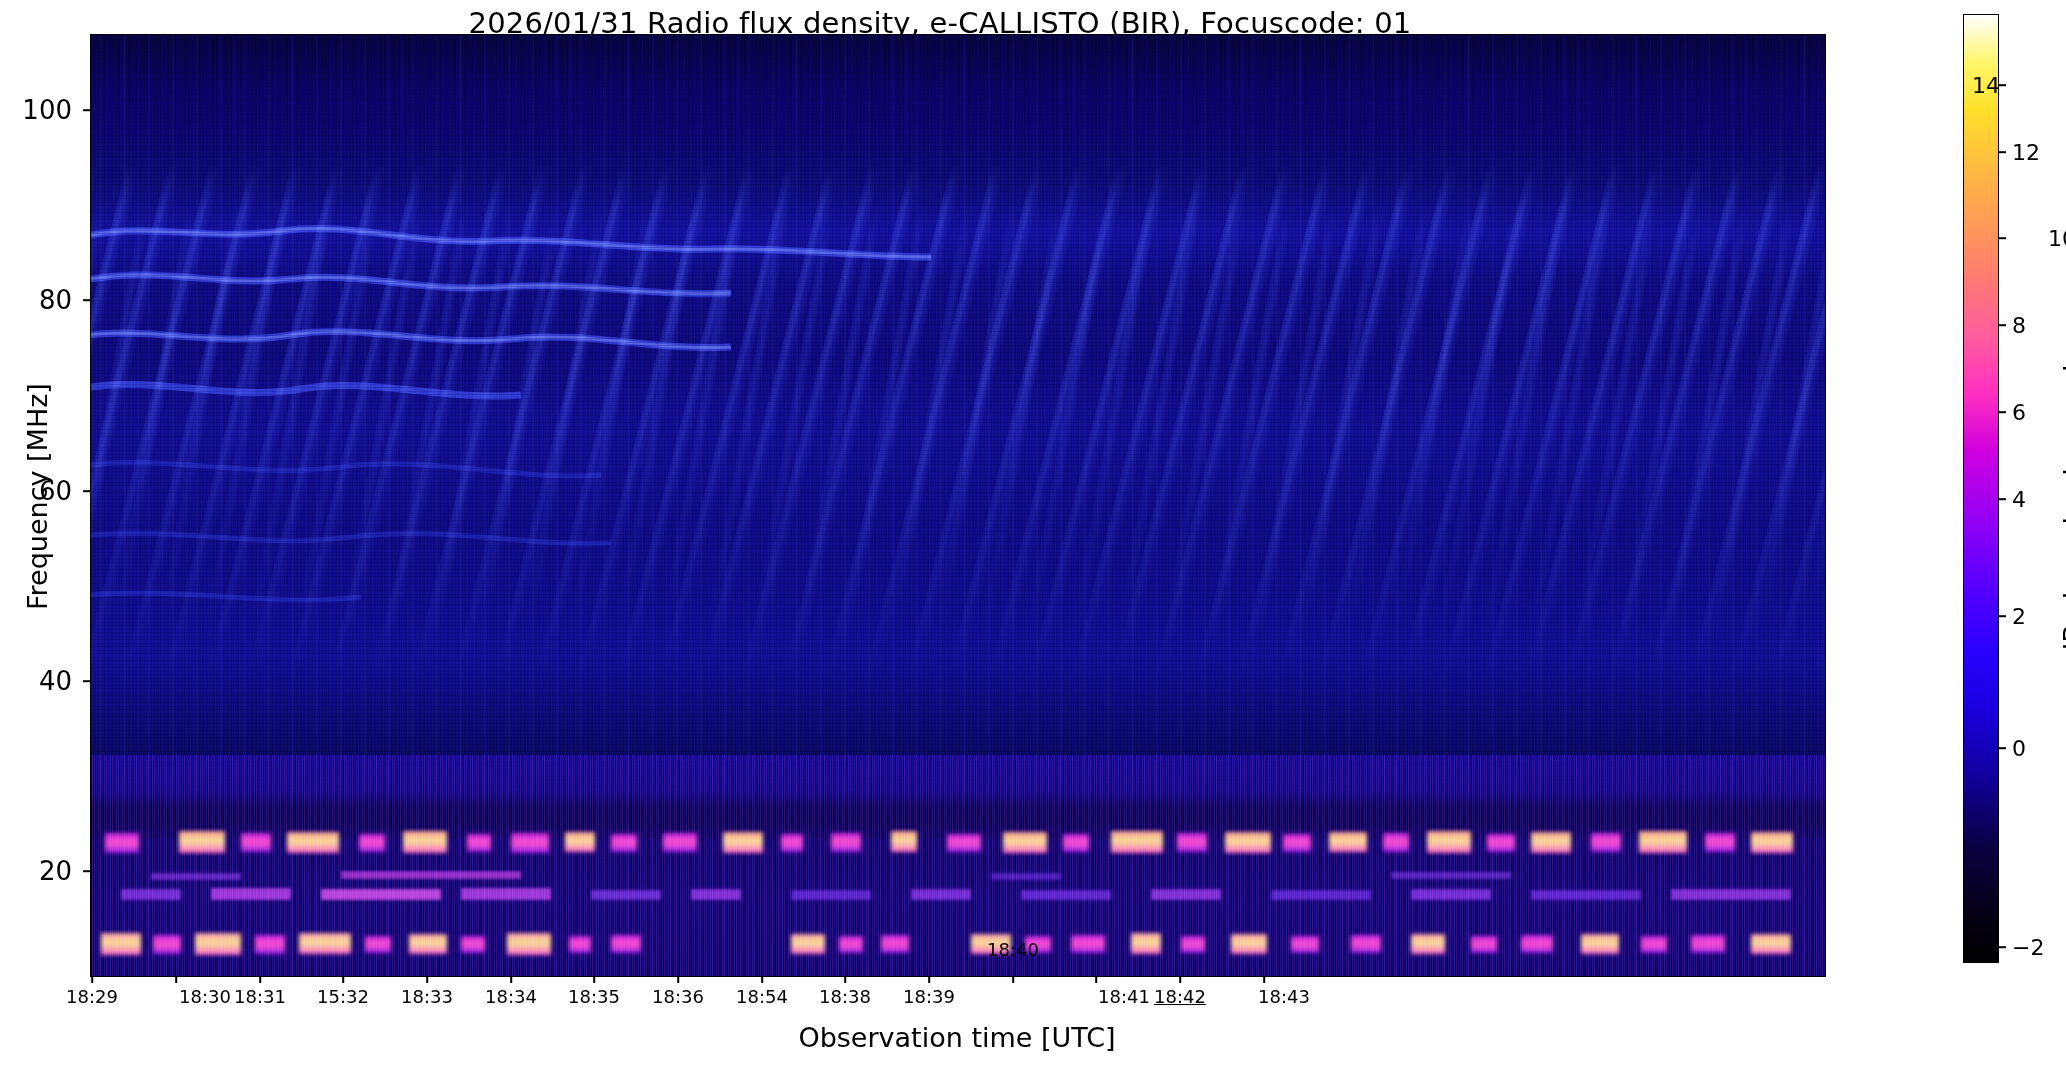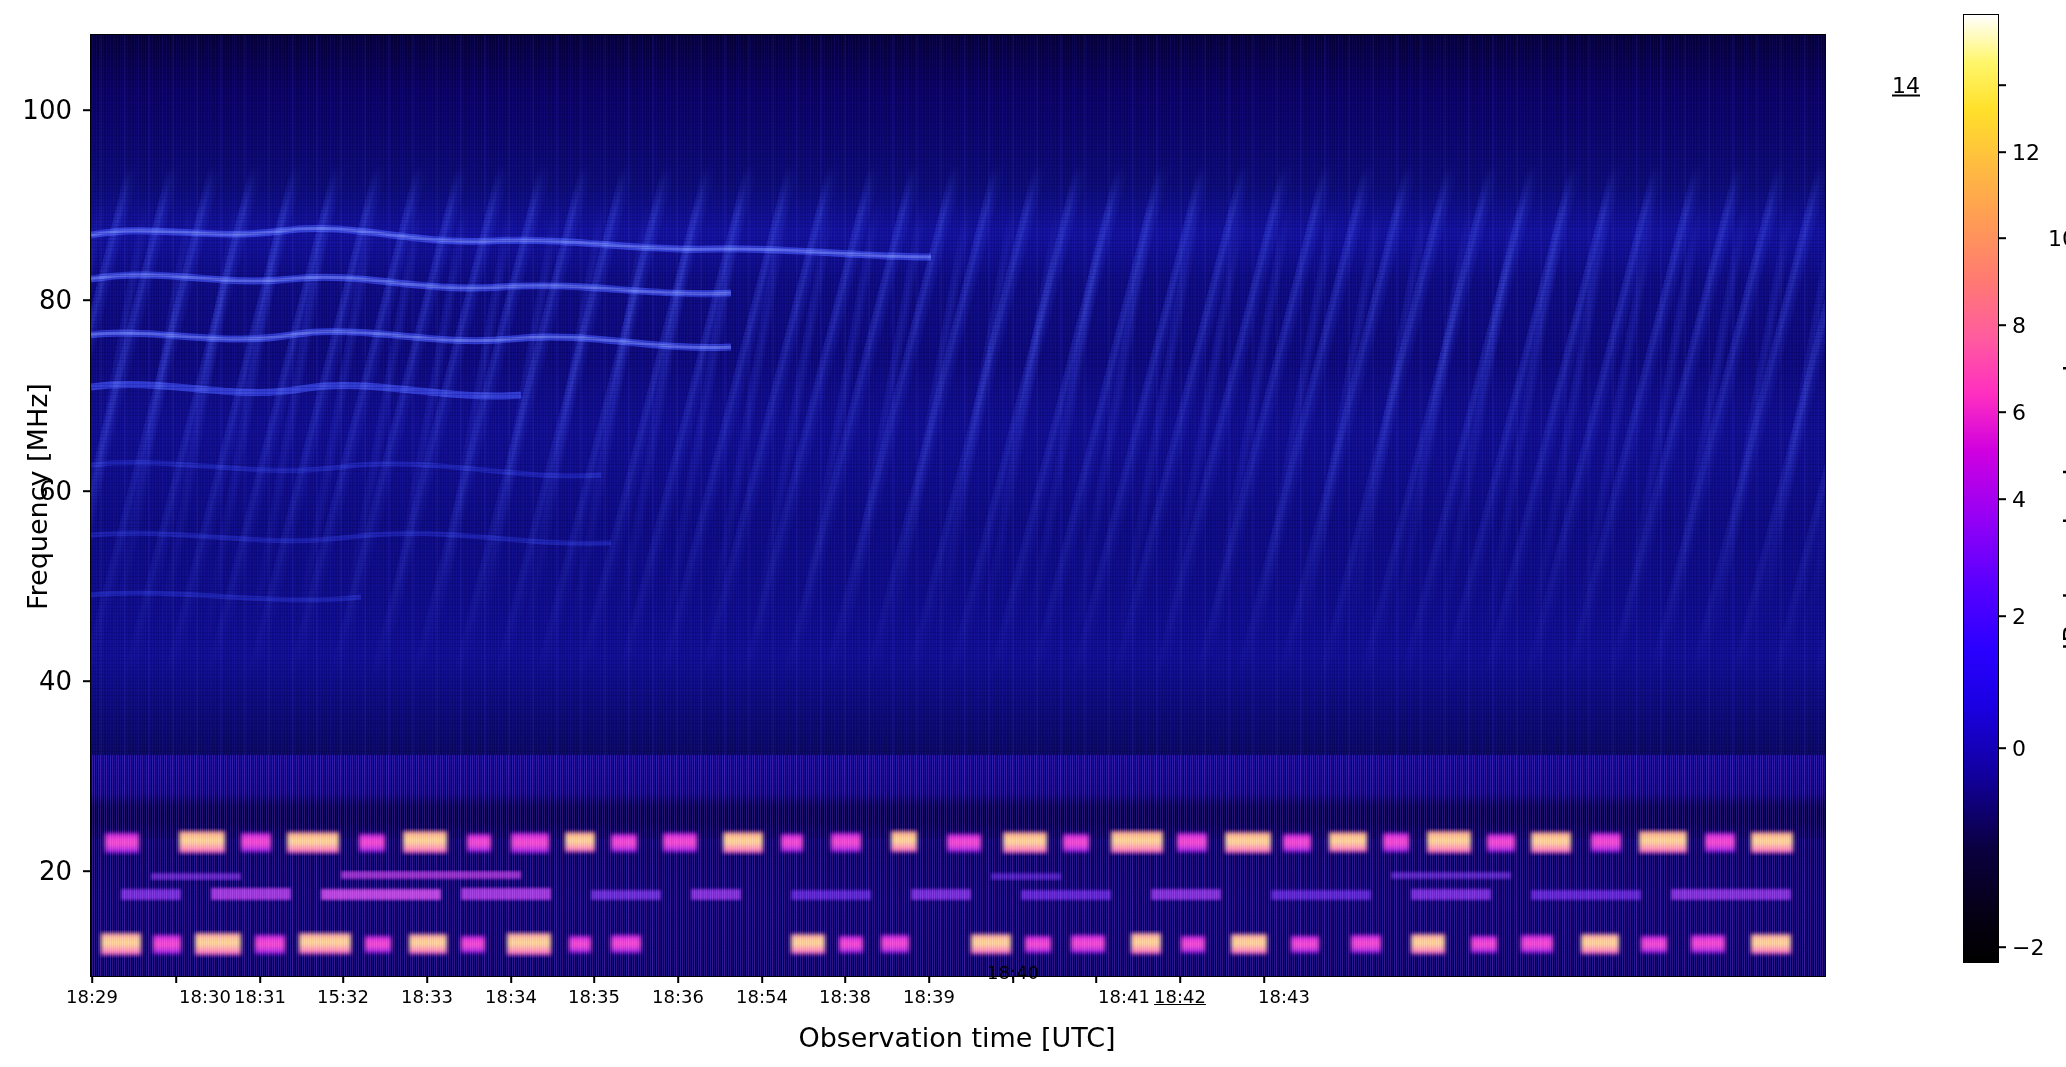--- a/index.html
+++ b/index.html
@@ -143,20 +143,21 @@
   .cbtick-lab{position:absolute;font-size:22px;transform:translateY(-50%);
               white-space:nowrap;}
   .cblabel{position:absolute;font-size:27px;white-space:nowrap;
            transform-origin:0 0;transform:rotate(-90deg);}
 </style>
 </head>
 <body>
 
 <div id="root">
 
+  <div class="title">2026/01/31  Radio flux density, e-CALLISTO (BIR), Focuscode: 01</div>
 
   <div class="plot-frame">
     <div class="spec-layer bg-base"></div>
     <div class="spec-layer noise-v"></div>
     <div class="spec-layer noise-v2"></div>
     <div class="spec-layer fringes"></div>
     <div class="spec-layer fringes2"></div>
 
     <svg class="spec-layer wavy" viewBox="0 0 1734 941" preserveAspectRatio="none">
       <g fill="none" stroke="#3448e8" stroke-width="7" opacity="0.85">
@@ -353,39 +354,39 @@
     <span class="xtick-mark" style="left:762px;top:976px;"></span>
     <span class="xtick-lab" style="left:762px;top:986px;">18:54</span>
 
     <span class="xtick-mark" style="left:845px;top:976px;"></span>
     <span class="xtick-lab" style="left:845px;top:986px;">18:38</span>
 
     <span class="xtick-mark" style="left:929px;top:976px;"></span>
     <span class="xtick-lab" style="left:929px;top:986px;">18:39</span>
 
     <span class="xtick-mark" style="left:1013px;top:976px;"></span>
-    <span class="xtick-lab" style="left:1013px;top:962px;">18:40</span>
+    <span class="xtick-lab" style="left:1013px;top:939px;">18:40</span>
 
     <span class="xtick-mark" style="left:1096px;top:976px;"></span>
     <span class="xtick-lab" style="left:1096px;top:986px;margin-left:28px;">18:41</span>
 
     <span class="xtick-mark" style="left:1180px;top:976px;"></span>
     <span class="xtick-lab" style="left:1180px;top:986px;text-decoration:underline;">18:42</span>
 
     <span class="xtick-mark" style="left:1264px;top:976px;"></span>
     <span class="xtick-lab" style="left:1284px;top:986px;">18:43</span>
 
     <span class="xlabel" style="left:957px;top:1022px;">Observation time [UTC]</span>
   </div>
 
   <div>
     <div class="cbar"></div>
 
     <span class="cbtick-mark" style="left:1998px;top:85px;"></span>
-    <span class="cbtick-lab" style="left:1892px;top:85px;text-decoration:underline;">14</span>
+    <span class="cbtick-lab" style="left:1972px;top:85px;">14</span>
 
     <span class="cbtick-mark" style="left:1998px;top:152px;"></span>
     <span class="cbtick-lab" style="left:2012px;top:152px;">12</span>
 
     <span class="cbtick-mark" style="left:1998px;top:238px;"></span>
     <span class="cbtick-lab" style="left:2012px;top:238px;margin-left:36px;">10</span>
 
     <span class="cbtick-mark" style="left:1998px;top:325px;"></span>
     <span class="cbtick-lab" style="left:2012px;top:325px;">8</span>
 

